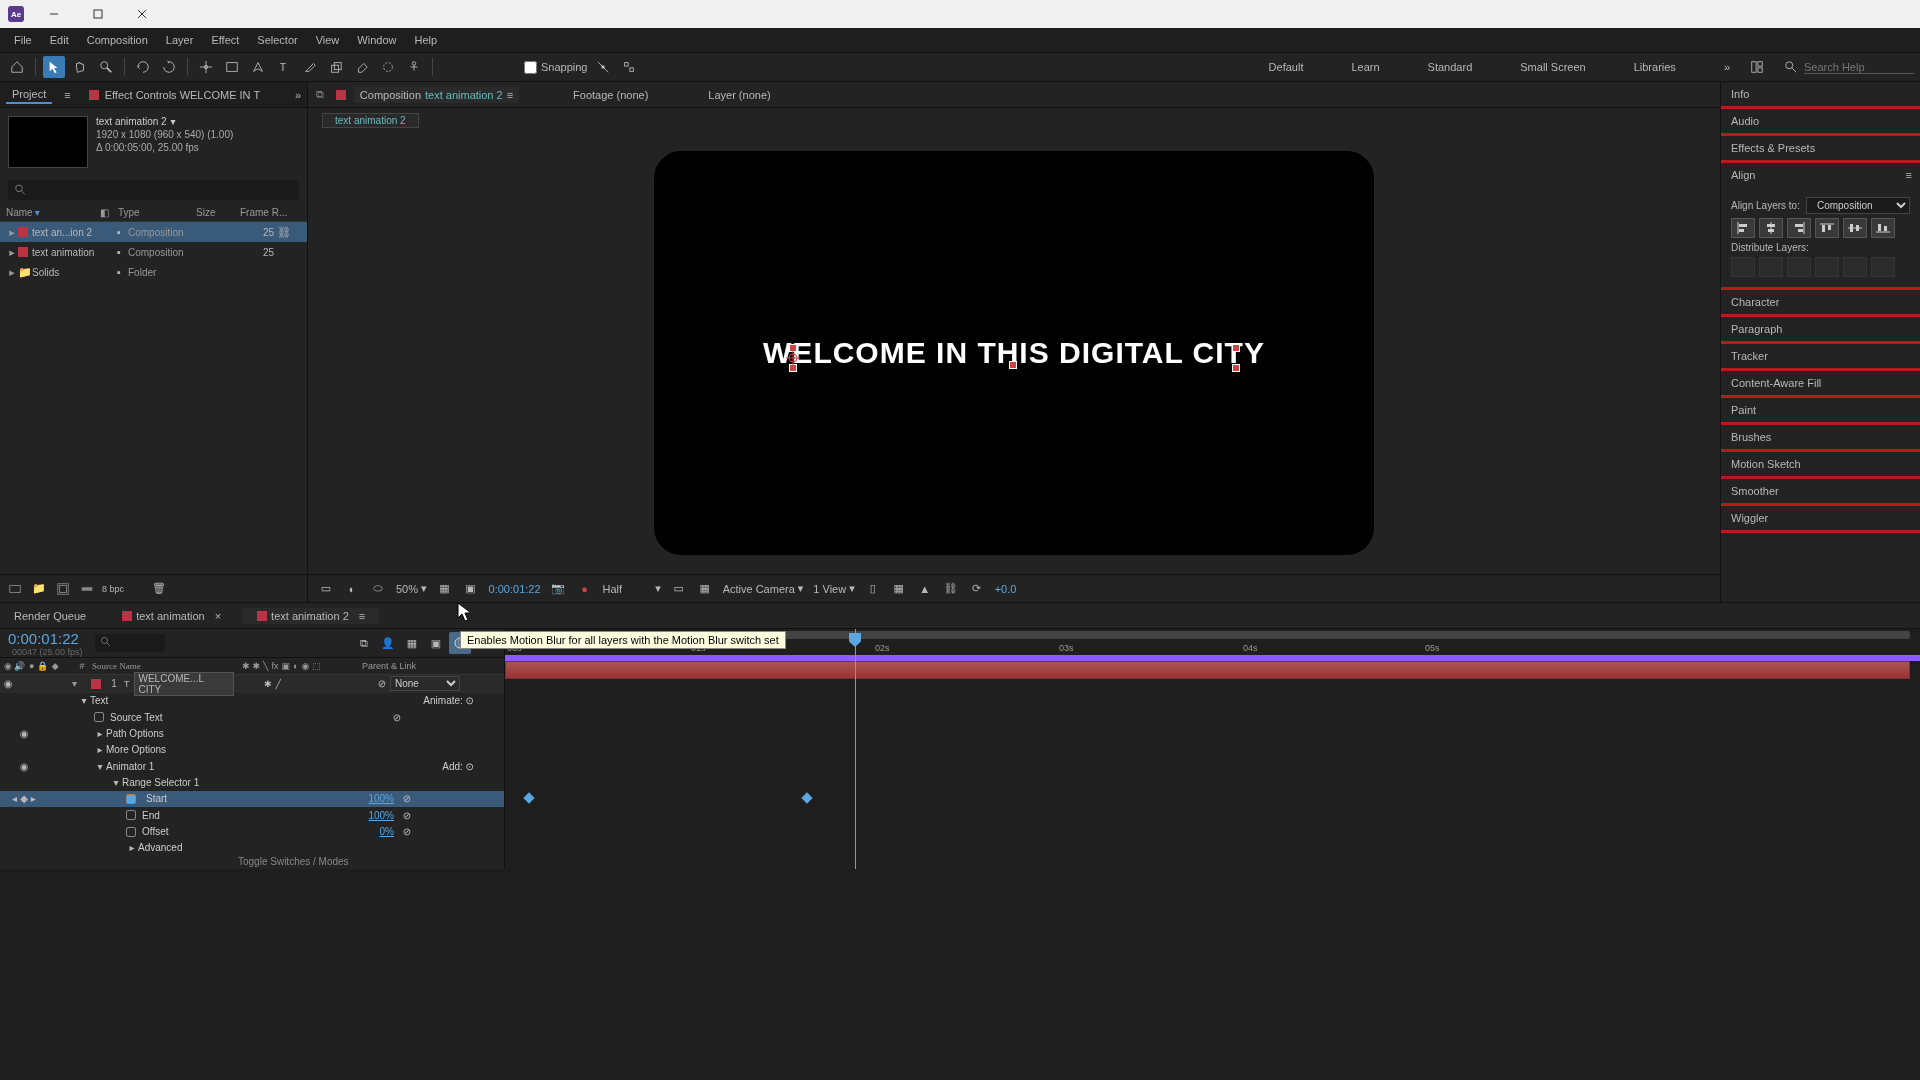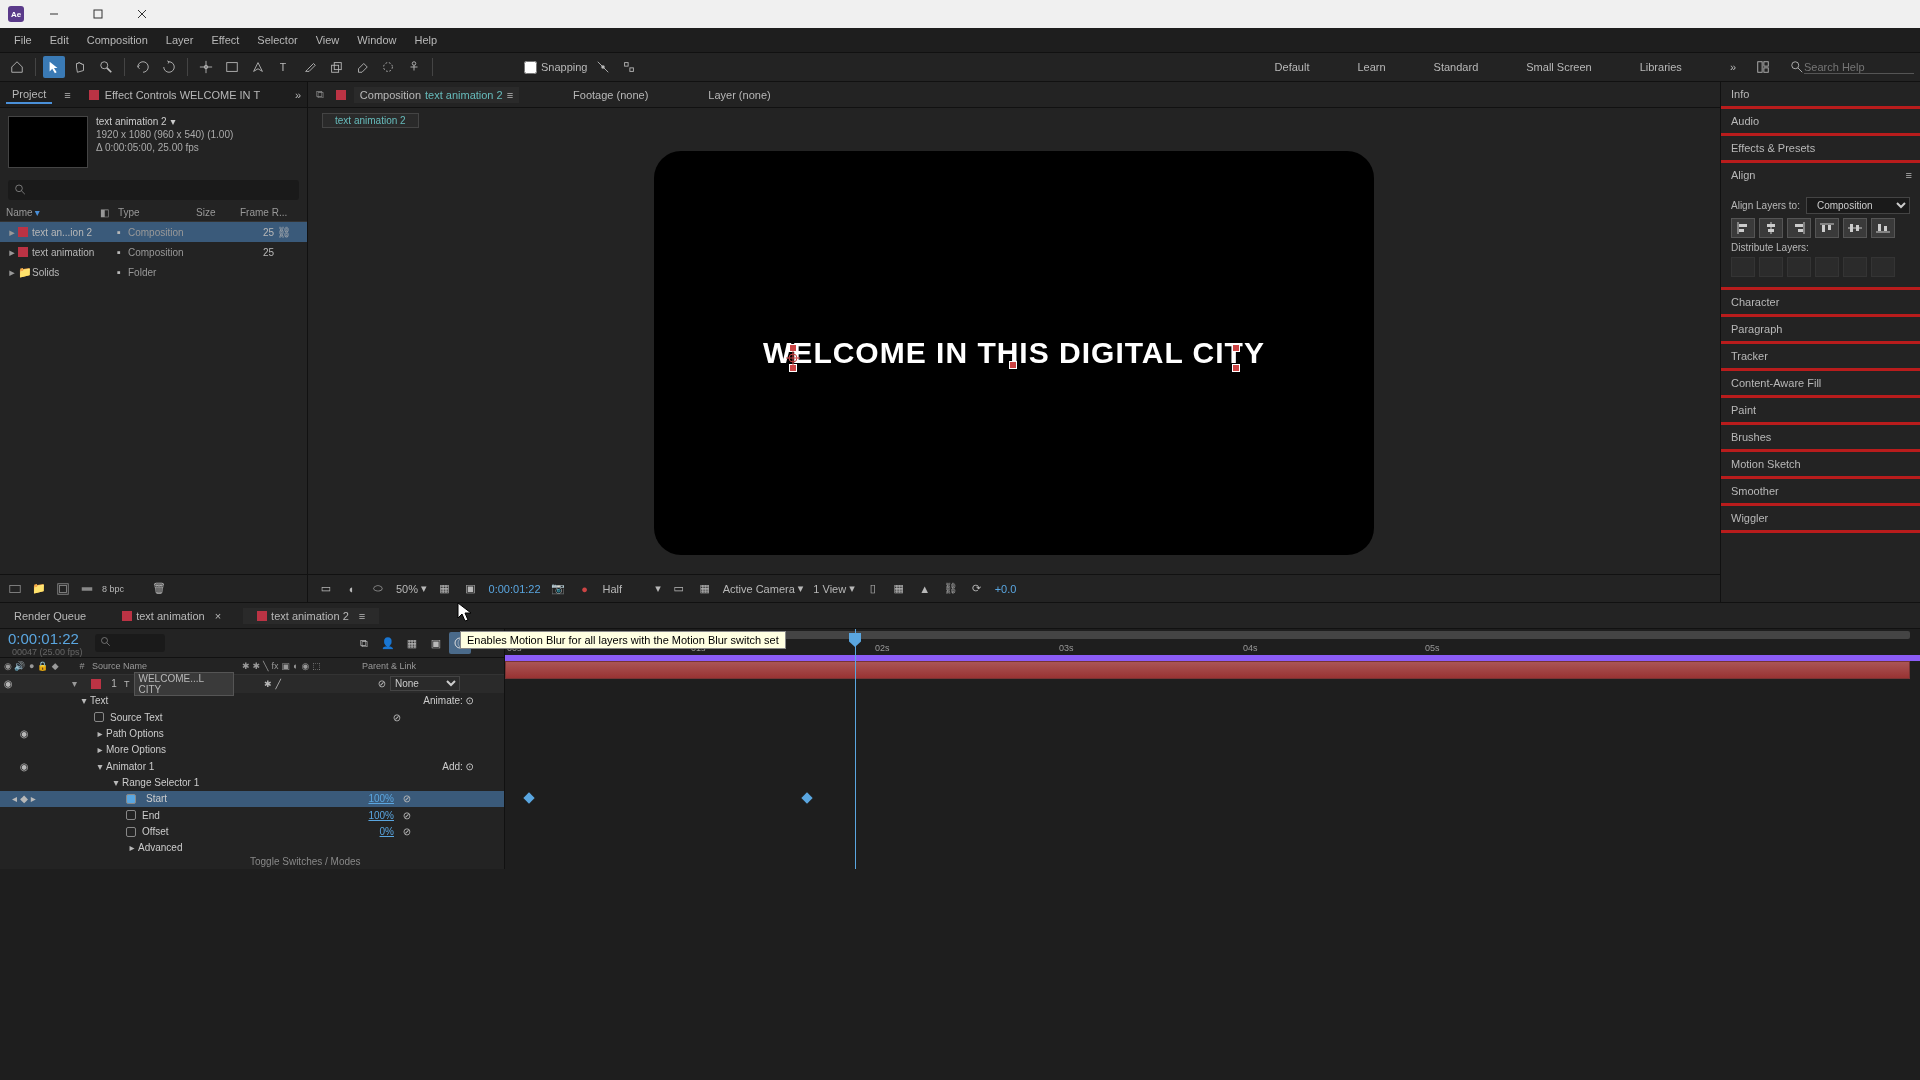--- a/index.html
+++ b/index.html
@@ -13,21 +13,21 @@
 .menubar .mi { padding:2px 8px; cursor:pointer; }
 .toolbar { height:30px; background:#232323; border-top:1px solid #111; border-bottom:1px solid #111; display:flex; align-items:center; padding:0 6px; gap:4px; }
 .toolbar .tb { width:22px; height:22px; display:flex; align-items:center; justify-content:center; cursor:pointer; border-radius:2px; }
 .toolbar .tb.active { background:#3a7ab5; }
 .toolbar .sep { width:1px; height:18px; background:#444; margin:0 3px; }
 .toolbar .snap { display:flex; align-items:center; gap:4px; margin-left:6px; }
 .toolbar .snap input { margin:0; }
 .toolbar .spacer { flex:1; }
 .workspace-tabs { display:flex; align-items:flex-start; gap:24px; }
 .workspace-tabs .ws { padding:4px 12px; cursor:pointer; font-size:11px; }
-.search-help { display:flex; align-items:center; margin-left:12px; }
+.search-help { display:flex; align-items:center; gap:6px; margin-left:12px; }
 .search-help input { background:transparent; border:none; border-bottom:1px solid #555; color:#999; width:110px; font-size:11px; }
 .content { display:flex; height:520px; }
 .left-col { width:308px; display:flex; flex-direction:column; background:#232323; border-right:1px solid #111; }
 .panel-tabs { height:26px; display:flex; align-items:center; background:#1e1e1e; border-bottom:1px solid #111; padding:0 6px; gap:12px; font-size:11px; }
 .panel-tabs .pt { padding:2px 6px; cursor:pointer; }
 .panel-tabs .pt.active { border-bottom:2px solid #4a90d9; }
 .panel-tabs .icon-swatch { width:10px; height:10px; background:#b34; display:inline-block; margin-right:3px; }
 .proj-head { display:flex; padding:8px; gap:8px; }
 .thumb { width:80px; height:52px; background:#000; border:1px solid #444; }
 .proj-meta { display:flex; flex-direction:column; gap:2px; font-size:10px; color:#aaa; }
@@ -82,21 +82,21 @@
 .tl-head-row { height:32px; display:flex; align-items:center; padding:0 8px; border-bottom:1px solid #111; }
 .tl-time { color:#5aa6e0; font-size:15px; font-weight:500; }
 .tl-time-sub { color:#666; font-size:9px; margin-left:4px; }
 .tl-search { margin-left:12px; background:#1a1a1a; border-radius:3px; width:70px; padding:2px 5px; }
 .tl-head-row .rspacer { flex:1; }
 .tl-head-row .hb { width:22px; height:22px; display:flex; align-items:center; justify-content:center; cursor:pointer; margin:0 1px; border-radius:2px; }
 .tl-head-row .hb.mb-on { background:#4a6a8a; }
 .tl-col-head { height:18px; display:flex; align-items:center; font-size:9px; color:#999; border-bottom:1px solid #333; }
 .tl-ch1 { width:72px; display:flex; align-items:center; gap:3px; padding-left:4px; }
 .tl-ch2 { width:20px; text-align:center; }
-.tl-ch3 { width:150px; }
+.tl-ch3 { width:150px;font-family:Liberation Serif, serif; }
 .tl-ch4 { width:120px; }
 .tl-ch5 { flex:1; }
 .tlrow { height:18px; display:flex; align-items:center; font-size:10px; }
 .tlrow.layer { background:#2a2a2a; }
 .tlrow .eye { width:16px; text-align:center; }
 .tlrow .cells { width:56px; display:flex; }
 .tlrow .idx { width:20px; text-align:center; }
 .tlrow .icon-sw { width:10px; height:10px; background:#b34; margin:0 3px; }
 .tlrow .lname { width:140px; display:flex; align-items:center; gap:4px; }
 .tlrow .lname .box { background:#3a3a3a; border:1px solid #555; padding:0 4px; width:100px; }
@@ -708,21 +708,21 @@
         <span class="pname">Offset</span>
         <span class="pval">0%</span>
         <span class="link-ic" style="position:absolute;left:400px">⊘</span>
       </div>
       <div class="prop-row">
         <span class="key-col"></span>
           <span class="ind" style="width:78px"></span>
           <span class="tw">▸</span>
         <span class="pname">Advanced</span>
       </div>
-      <div class="footer-txt" style="position:relative;margin-top:2px;left:250px">Toggle Switches / Modes</div>
+      <div class="footer-txt" style="position:relative;margin-top:2px;left:238px">Toggle Switches / Modes</div>
     </div>
     <div class="tl-right">
       <div class="ruler">
         <span class="tick" style="left:2px">00s</span>
         <span class="tick" style="left:186px">01s</span>
         <span class="tick" style="left:370px">02s</span>
         <span class="tick" style="left:554px">03s</span>
         <span class="tick" style="left:738px">04s</span>
         <span class="tick" style="left:920px">05s</span>
         <div style="position:absolute;top:2px;left:0;right:10px;height:8px;background:#444;border-radius:2px"></div>

